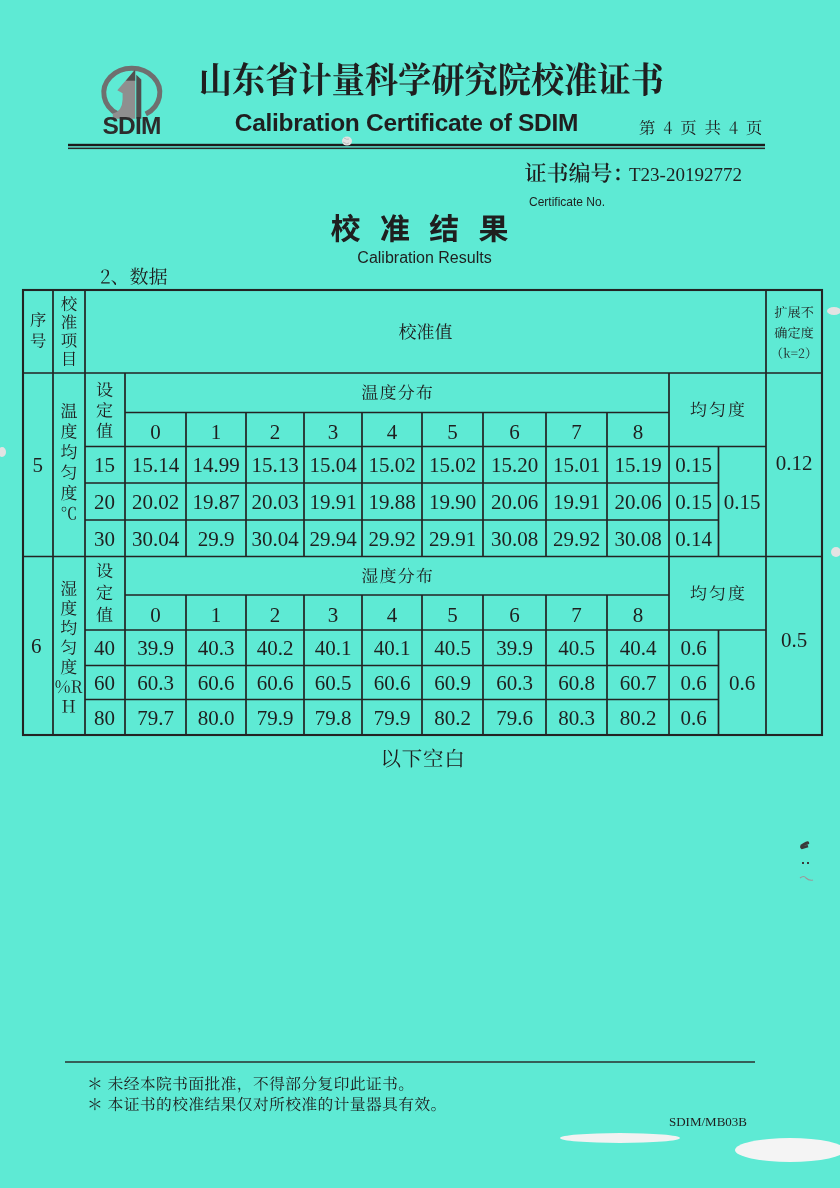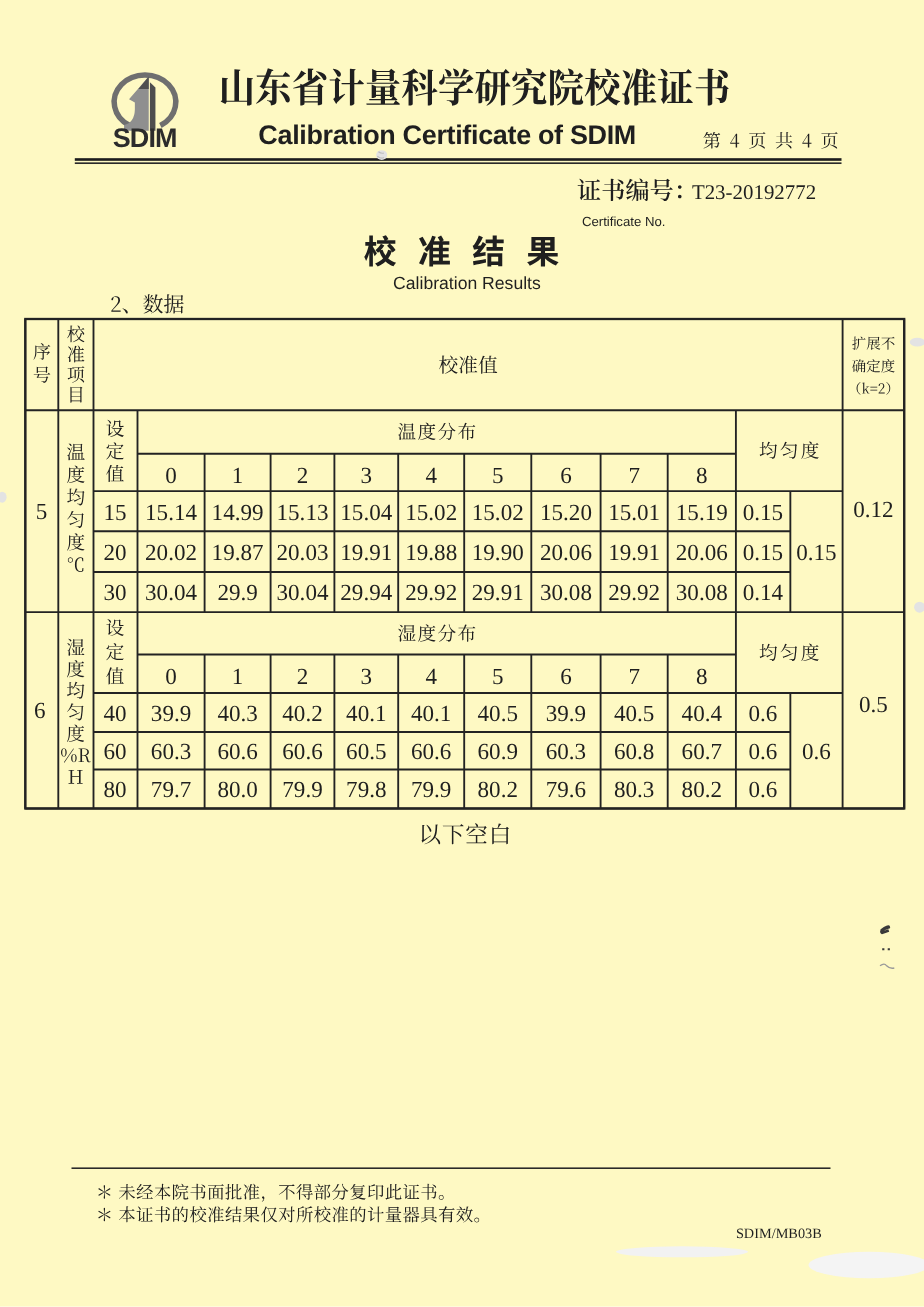--- a/index.html
+++ b/index.html
@@ -1,17 +1,17 @@
 <!DOCTYPE html>
 <html lang="zh"><head>
 <meta charset="utf-8">
 <title>Calibration Certificate</title>
 <style>
 html,body{margin:0;padding:0;background:#ffffff;}
-#page{position:relative;width:840px;height:1188px;background:#fef9c3;overflow:hidden;filter:blur(0.38px);}
+#page{position:relative;width:840px;height:1188px;background:#5eead4;overflow:hidden;filter:blur(0.38px);}
 svg{display:block;}
 </style>
 </head>
 <body>
 
 <div id="page">
 <svg width="840" height="1188" viewBox="0 0 840 1188">
 
 <path d="M145.8,114.1 A28,24.6 0 1 0 117.8,114.1" fill="none" stroke="#6f6f6f" stroke-width="5"></path>
 

